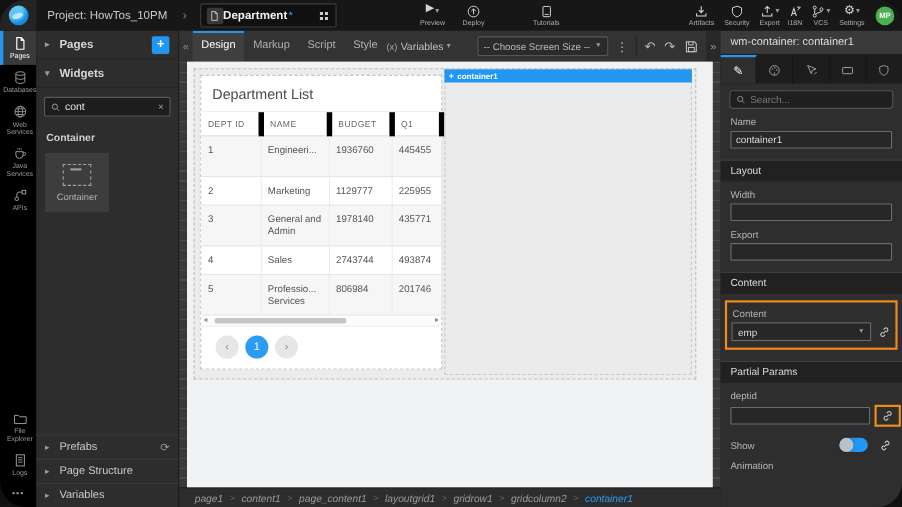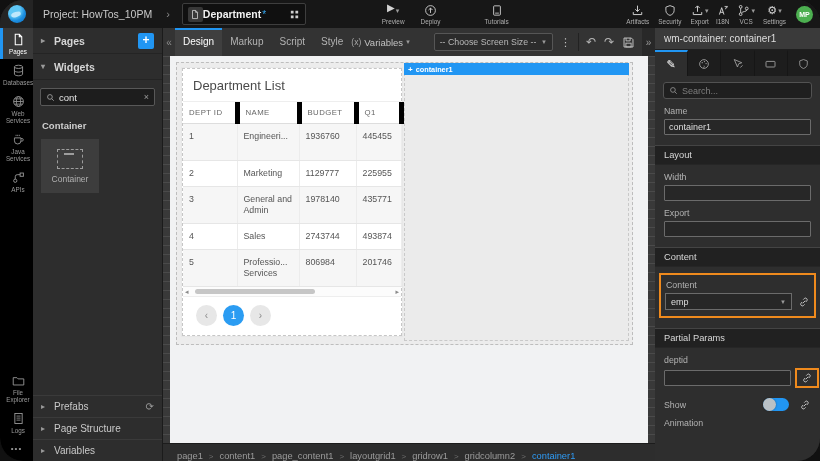--- a/index.html
+++ b/index.html
@@ -88,21 +88,21 @@
   .harrow.l{left:2px}.harrow.r{right:2px}
   .pager{display:flex;align-items:center;gap:6px;padding:8px 0 9px 13px;}
   .pbtn{width:21px;height:21px;border-radius:50%;background:#e7e7e7;color:#8a8a8a;font-size:10px;display:flex;align-items:center;justify-content:center;cursor:pointer;}
   .pbtn.cur{background:#2b9cf2;color:#fff;}
   .col2{position:absolute;left:227px;top:0;right:3px;bottom:3px;border:1px dashed #c9c9c9;background:#ebebeb;}
   .c1bar{position:absolute;left:227px;top:0;right:3px;height:12px;background:#2196f3;display:flex;align-items:center;gap:3px;padding:0 4px;cursor:pointer;}
   .c1bar .plus{color:#fff;font-size:8px;font-weight:bold;}
   .c1bar .lbl{color:#fff;font-size:7.3px;font-weight:bold;}
 
   .statusbar{height:15px;background:#3a3a3a;color:#575757;font-size:8.8px;line-height:15px;padding-left:7px;flex:0 0 15px;}
-  .breadcrumb{height:18px;background:#2d2d2d;border-top:1px solid #1c1c1c;display:flex;align-items:flex-end;gap:6px;padding-left:14px;font-size:9.3px;flex:0 0 18px;}
+  .breadcrumb{height:18px;background:#2d2d2d;border-top:1px solid #1c1c1c;display:flex;align-items:center;gap:6px;padding-left:14px;font-size:9.3px;flex:0 0 18px;font-style:italic;}
   .bc-item{color:#9b9b9b;cursor:pointer;}
   .bc-sep{color:#6d6d6d;font-size:8px;}
   .bc-item.cur{color:#2f9bf5;}
 
   
   .rpanel{left:655px;top:28px;width:165px;height:433px;background:#2e2e2e;overflow:hidden;}
   .rp-header{height:22px;background:#3a3a3a;color:#dedede;font-size:10px;line-height:22px;padding-left:9px;border-bottom:1px solid #1f1f1f;}
   .rp-tabs{display:flex;height:26px;background:#1d1d1d;}
   .rp-tab{flex:1;display:flex;align-items:center;justify-content:center;color:#9f9f9f;border-right:1px solid #161616;cursor:pointer;border-top:2px solid transparent;}
   .rp-tab.active{background:#2e2e2e;color:#fff;border-top-color:#2196f3;}

